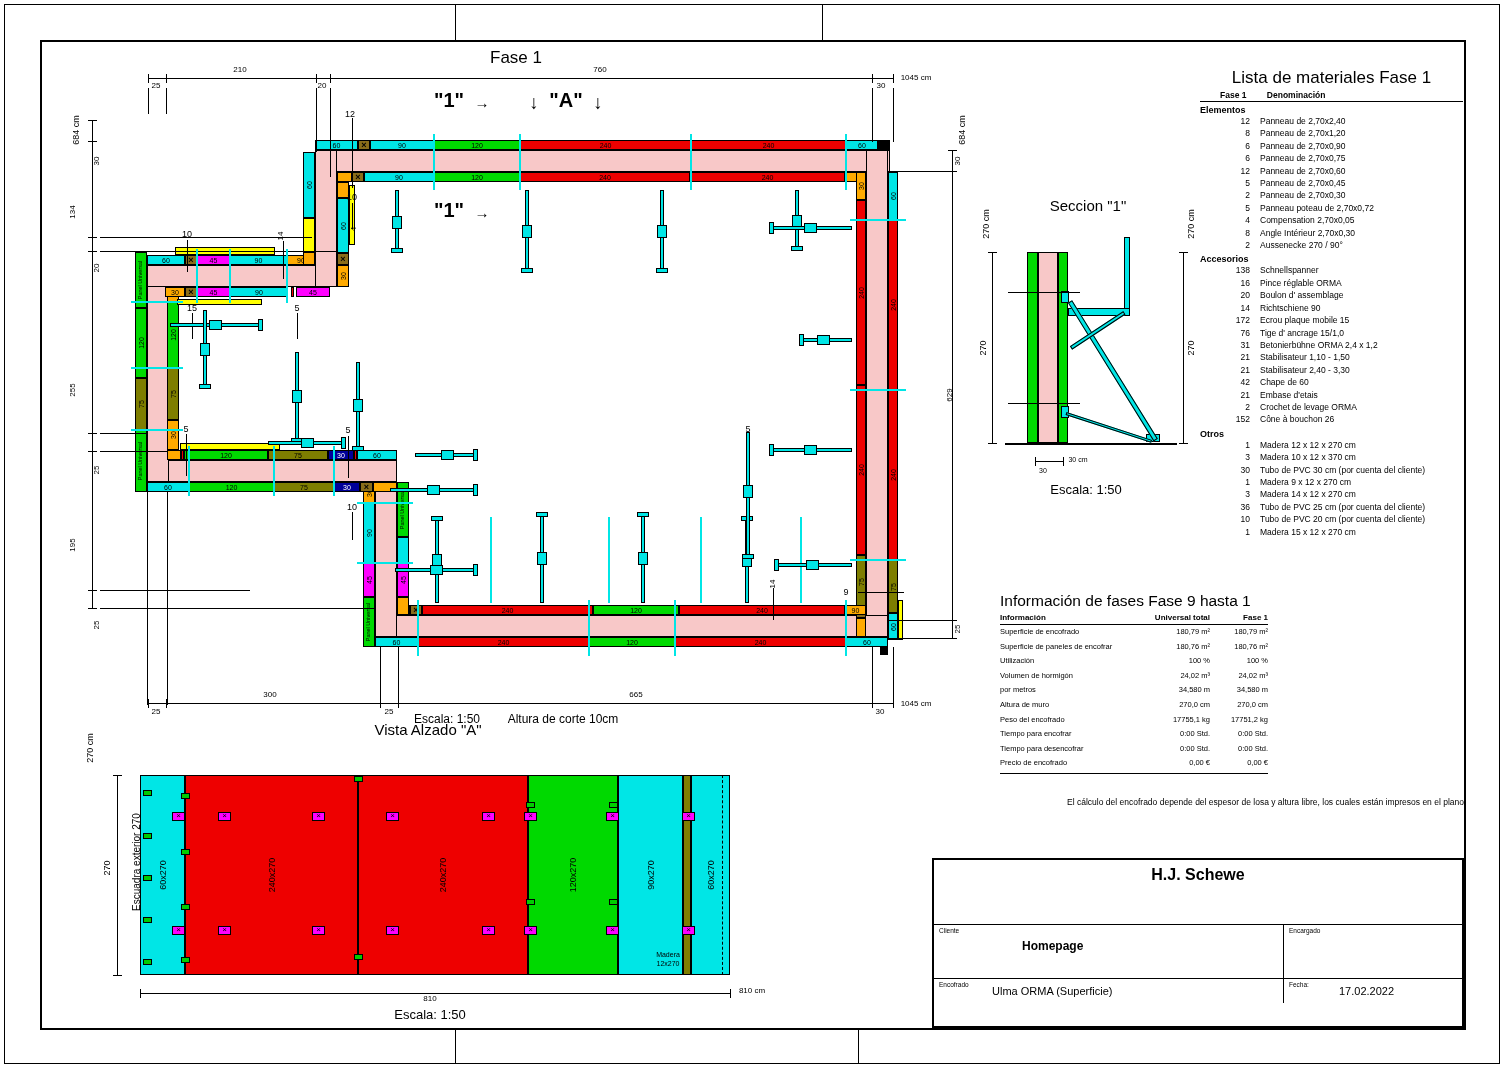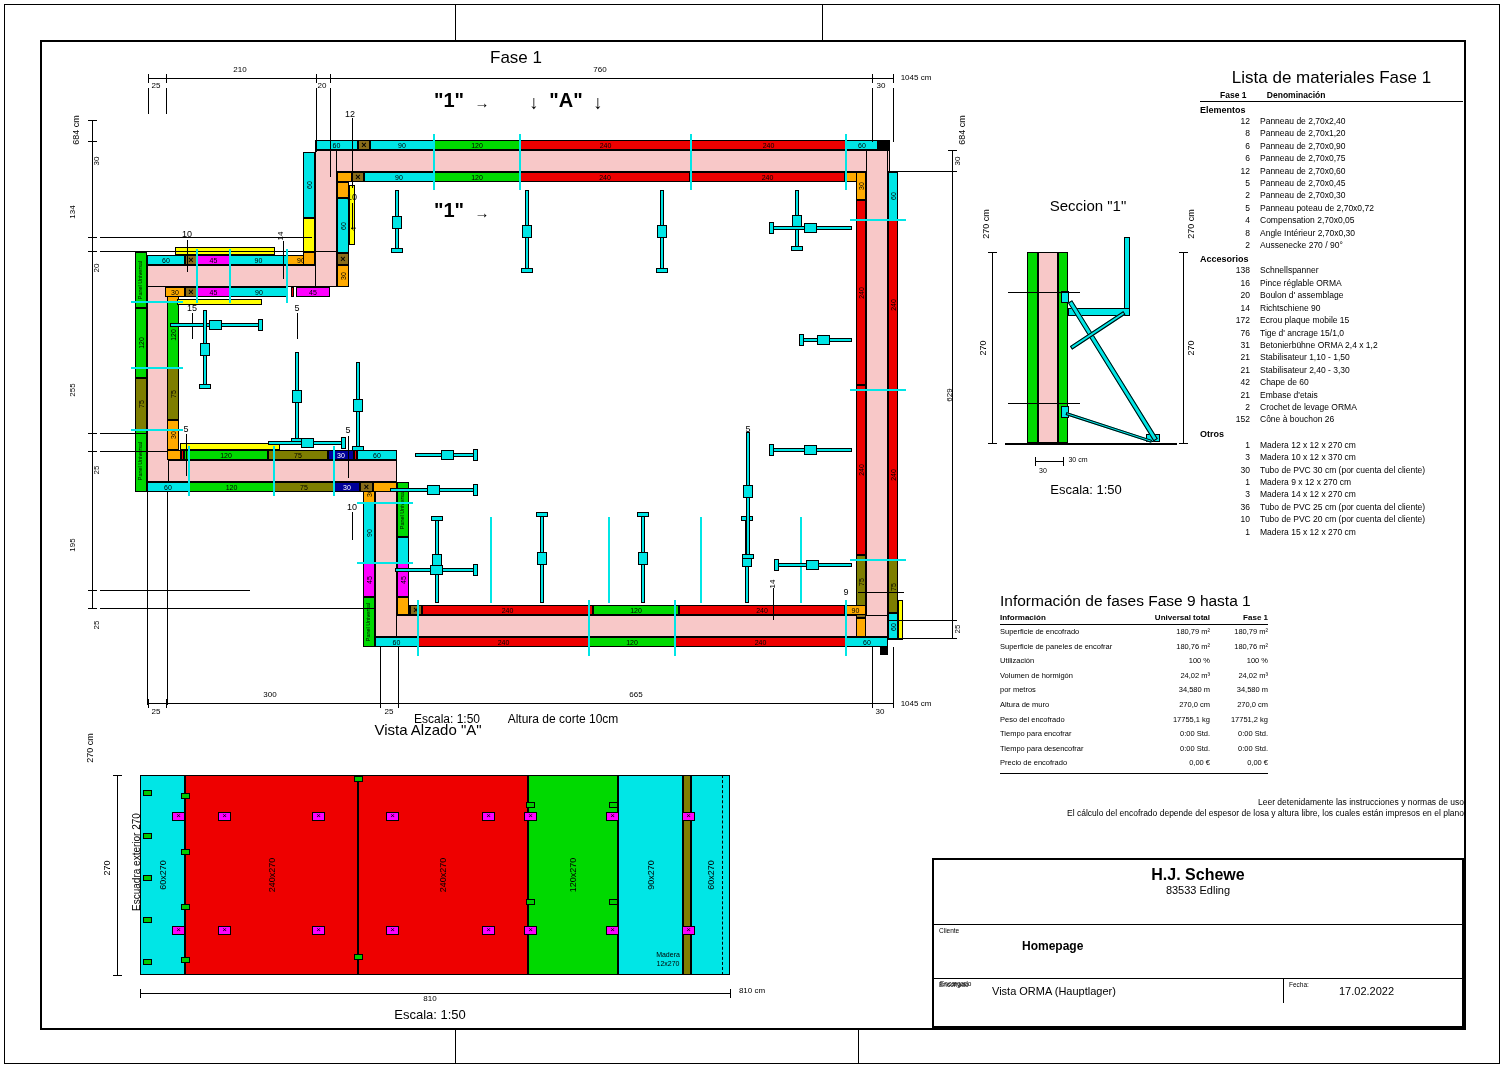--- a/index.html
+++ b/index.html
@@ -35,21 +35,21 @@
   .i-l{flex:1;}.i-c1{width:78px;text-align:right;flex:none;}.i-c2{width:58px;text-align:right;flex:none;}
   #i-rows{border-bottom:1px solid #000;padding-bottom:2px;}
   .i-row{display:flex;font-size:7.5px;line-height:14.6px;}
   #notes{position:absolute;left:560px;top:797px;width:904px;text-align:right;font-size:8.5px;line-height:11px;}
   #titleblock{position:absolute;left:932px;top:858px;width:532px;height:170px;border:2px solid #000;box-sizing:border-box;}
   .tb-top{height:65px;border-bottom:1.5px solid #000;text-align:center;box-sizing:border-box;}
   .tb-name{font-size:16px;font-weight:bold;padding-top:6px;}
   .tb-addr{font-size:11px;line-height:13px;}
   .tb-row{position:relative;display:flex;border-bottom:1.5px solid #000;box-sizing:border-box;}
   .tb-row.last{border-bottom:none;}
-  .tb-r2{height:54px;flex-direction:column;}.tb-r3{height:23px;}.tb-r4{height:24px;}
+  .tb-r2{height:54px;}.tb-r3{height:23px;}.tb-r4{height:24px;}
   .tb-cl{flex:1;position:relative;}
   .tb-cr{width:178px;border-left:1.5px solid #000;position:relative;flex:none;}
   .tb-lab{position:absolute;top:2px;left:5px;font-size:6.5px;}
   .tb-val{position:absolute;white-space:nowrap;}
 </style>
 </head>
 <body>
 
 <div id="page">
   <div id="outer"></div>
@@ -790,43 +790,41 @@
         </div>
         <div class="i-row">
           <span class="i-l">Precio de encofrado</span>
           <span class="i-c1">0,00 €</span>
           <span class="i-c2">0,00 €</span>
         </div>
       </div>
   </div>
 
   <div id="notes">
-      <div>Leer detenidamente las instrucciones y normas de uso</div>
       <div>El cálculo del encofrado depende del espesor de losa y altura libre, los cuales están impresos en el plano</div>
     </div>
 
   <div id="titleblock">
     <div class="tb-top">
       <div class="tb-name">H.J. Schewe</div>
-      <div class="tb-addr">83533 Edling</div>
     </div>
     <div class="tb-row tb-r2">
       <div class="tb-cl">
         <span class="tb-lab">Cliente</span>
         <span class="tb-val" style="left:88px;top:14px;font-weight:bold;font-size:12px;">Homepage</span>
       </div>
       <div class="tb-cr">
         <span class="tb-lab">Encargado</span>
         <span class="tb-val" style="left:60px;top:14px;font-size:11px;"></span>
       </div>
     </div>
     <div class="tb-row tb-r4 last">
       <div class="tb-cl">
         <span class="tb-lab">Encofrado</span>
-        <span class="tb-val" style="left:58px;top:6px;font-size:11px;">Vista ORMA (Hauptlager)</span>
+        <span class="tb-val" style="left:58px;top:6px;font-size:11px;">Ulma ORMA (Superficie)</span>
       </div>
       <div class="tb-cr">
         <span class="tb-lab">Fecha:</span>
         <span class="tb-val" style="left:55px;top:6px;font-size:11px;">17.02.2022</span>
       </div>
     </div>
   </div>
 </div>
 
 </body></html>

